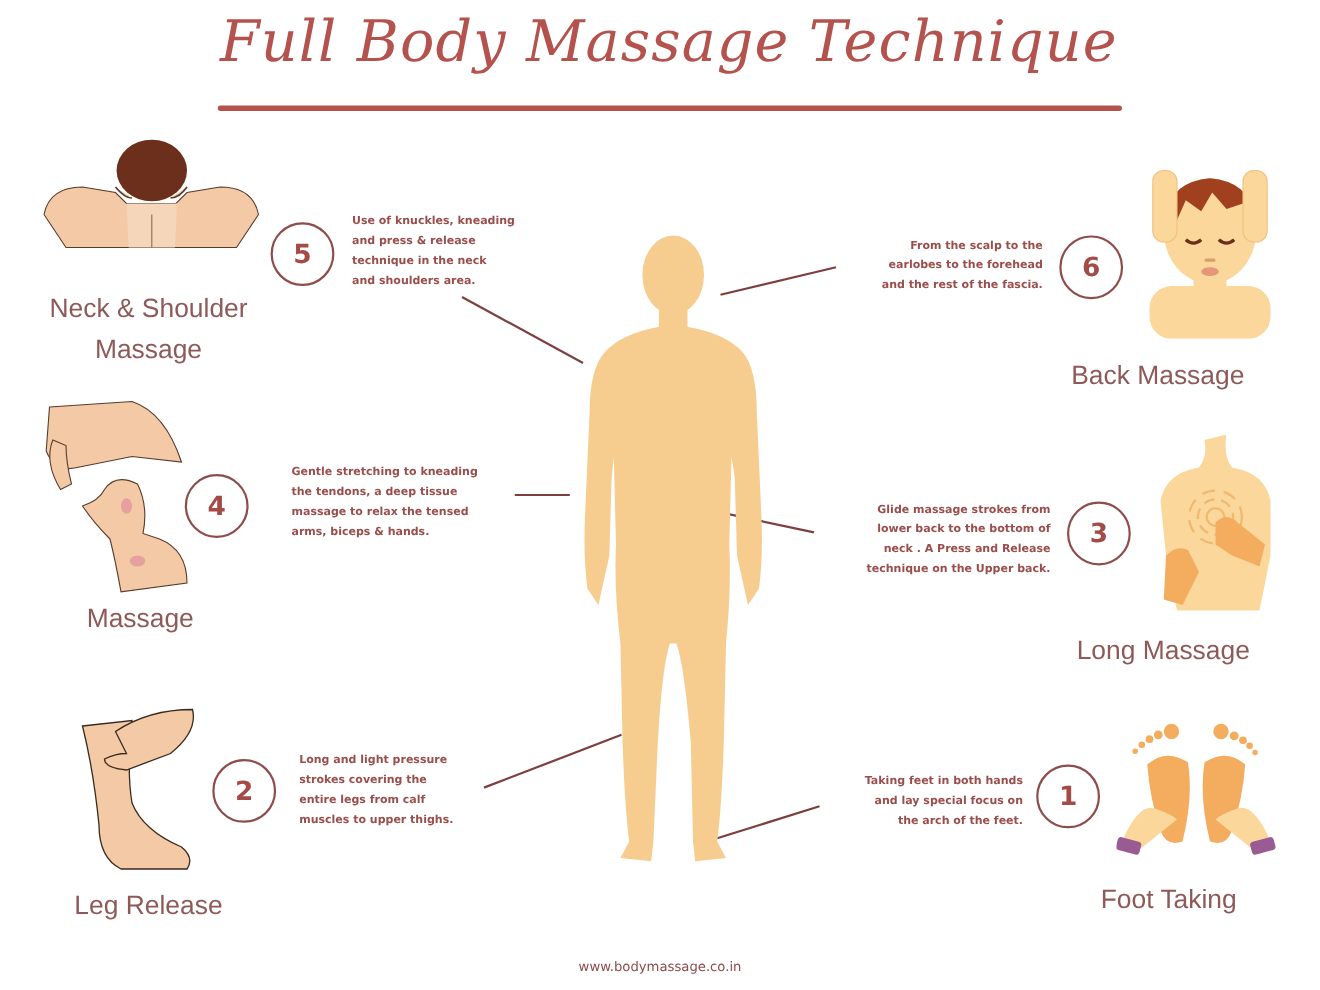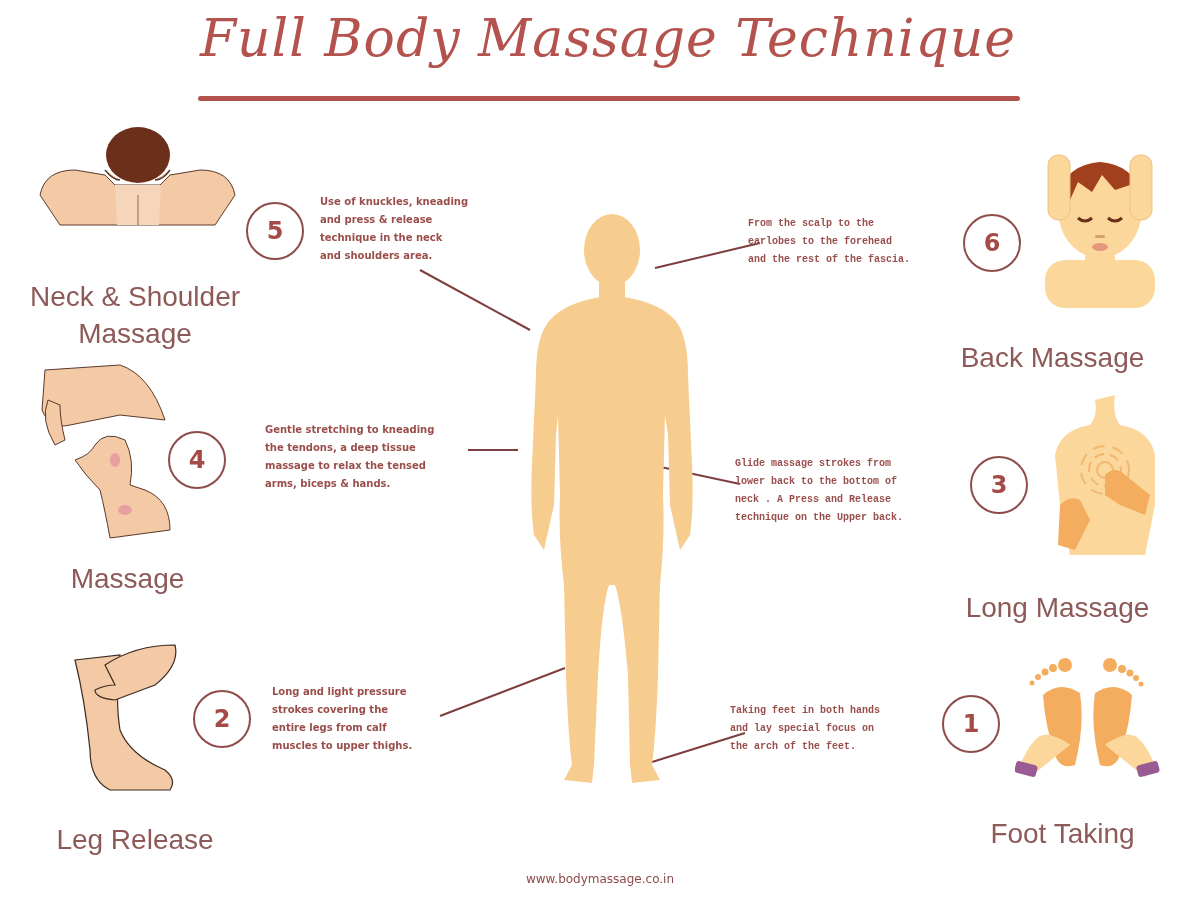--- a/index.html
+++ b/index.html
@@ -7,28 +7,28 @@
   body { position: relative; font-family: "DejaVu Sans", sans-serif; color: #9a4a48; }
 
   .title {
     position: absolute; left: 200px; top: 8px; width: 820px; text-align: left;
     font-family: "DejaVu Serif", serif; font-style: italic; font-size: 52px; color: #b4524d;
     letter-spacing: 1px;
   }
   .title-underline { position: absolute; left: 198px; top: 96px; width: 822px; height: 5px; background: #b4524d; border-radius: 3px; }
 
   .label {
-    position: absolute; font-family: "Liberation Sans", sans-serif; font-size: 28px;
-    color: #8d5a58; text-align: center; line-height: 37px; font-weight: normal; margin-top: 16px;
+    position: absolute; font-family: "Liberation Sans", sans-serif; font-size: 24px;
+    color: #8d5a58; text-align: center; line-height: 37px; font-weight: normal;
   }
   .desc {
     position: absolute; font-family: "DejaVu Sans", sans-serif; font-size: 10px; font-weight: bold;
     color: #9a4e4b; line-height: 18px; white-space: pre-line;
   }
-  .desc.right { text-align: left; font-family: Liberation Mono, monospace; }
+  .desc.right { text-align: right; }
   .num {
     position: absolute; width: 58px; height: 58px; border: 2px solid #8e4d4b; border-radius: 50%;
     display: flex; align-items: center; justify-content: center;
     font-family: "DejaVu Sans", sans-serif; font-weight: bold; font-size: 24px; color: #a44b47;
   }
   .ill { position: absolute; }
   .body-svg { position: absolute; left: 520px; top: 205px; }
   .lines { position: absolute; left: 0; top: 0; }
   .footer {
     position: absolute; left: 0; width: 1200px; top: 872px; text-align: center;

